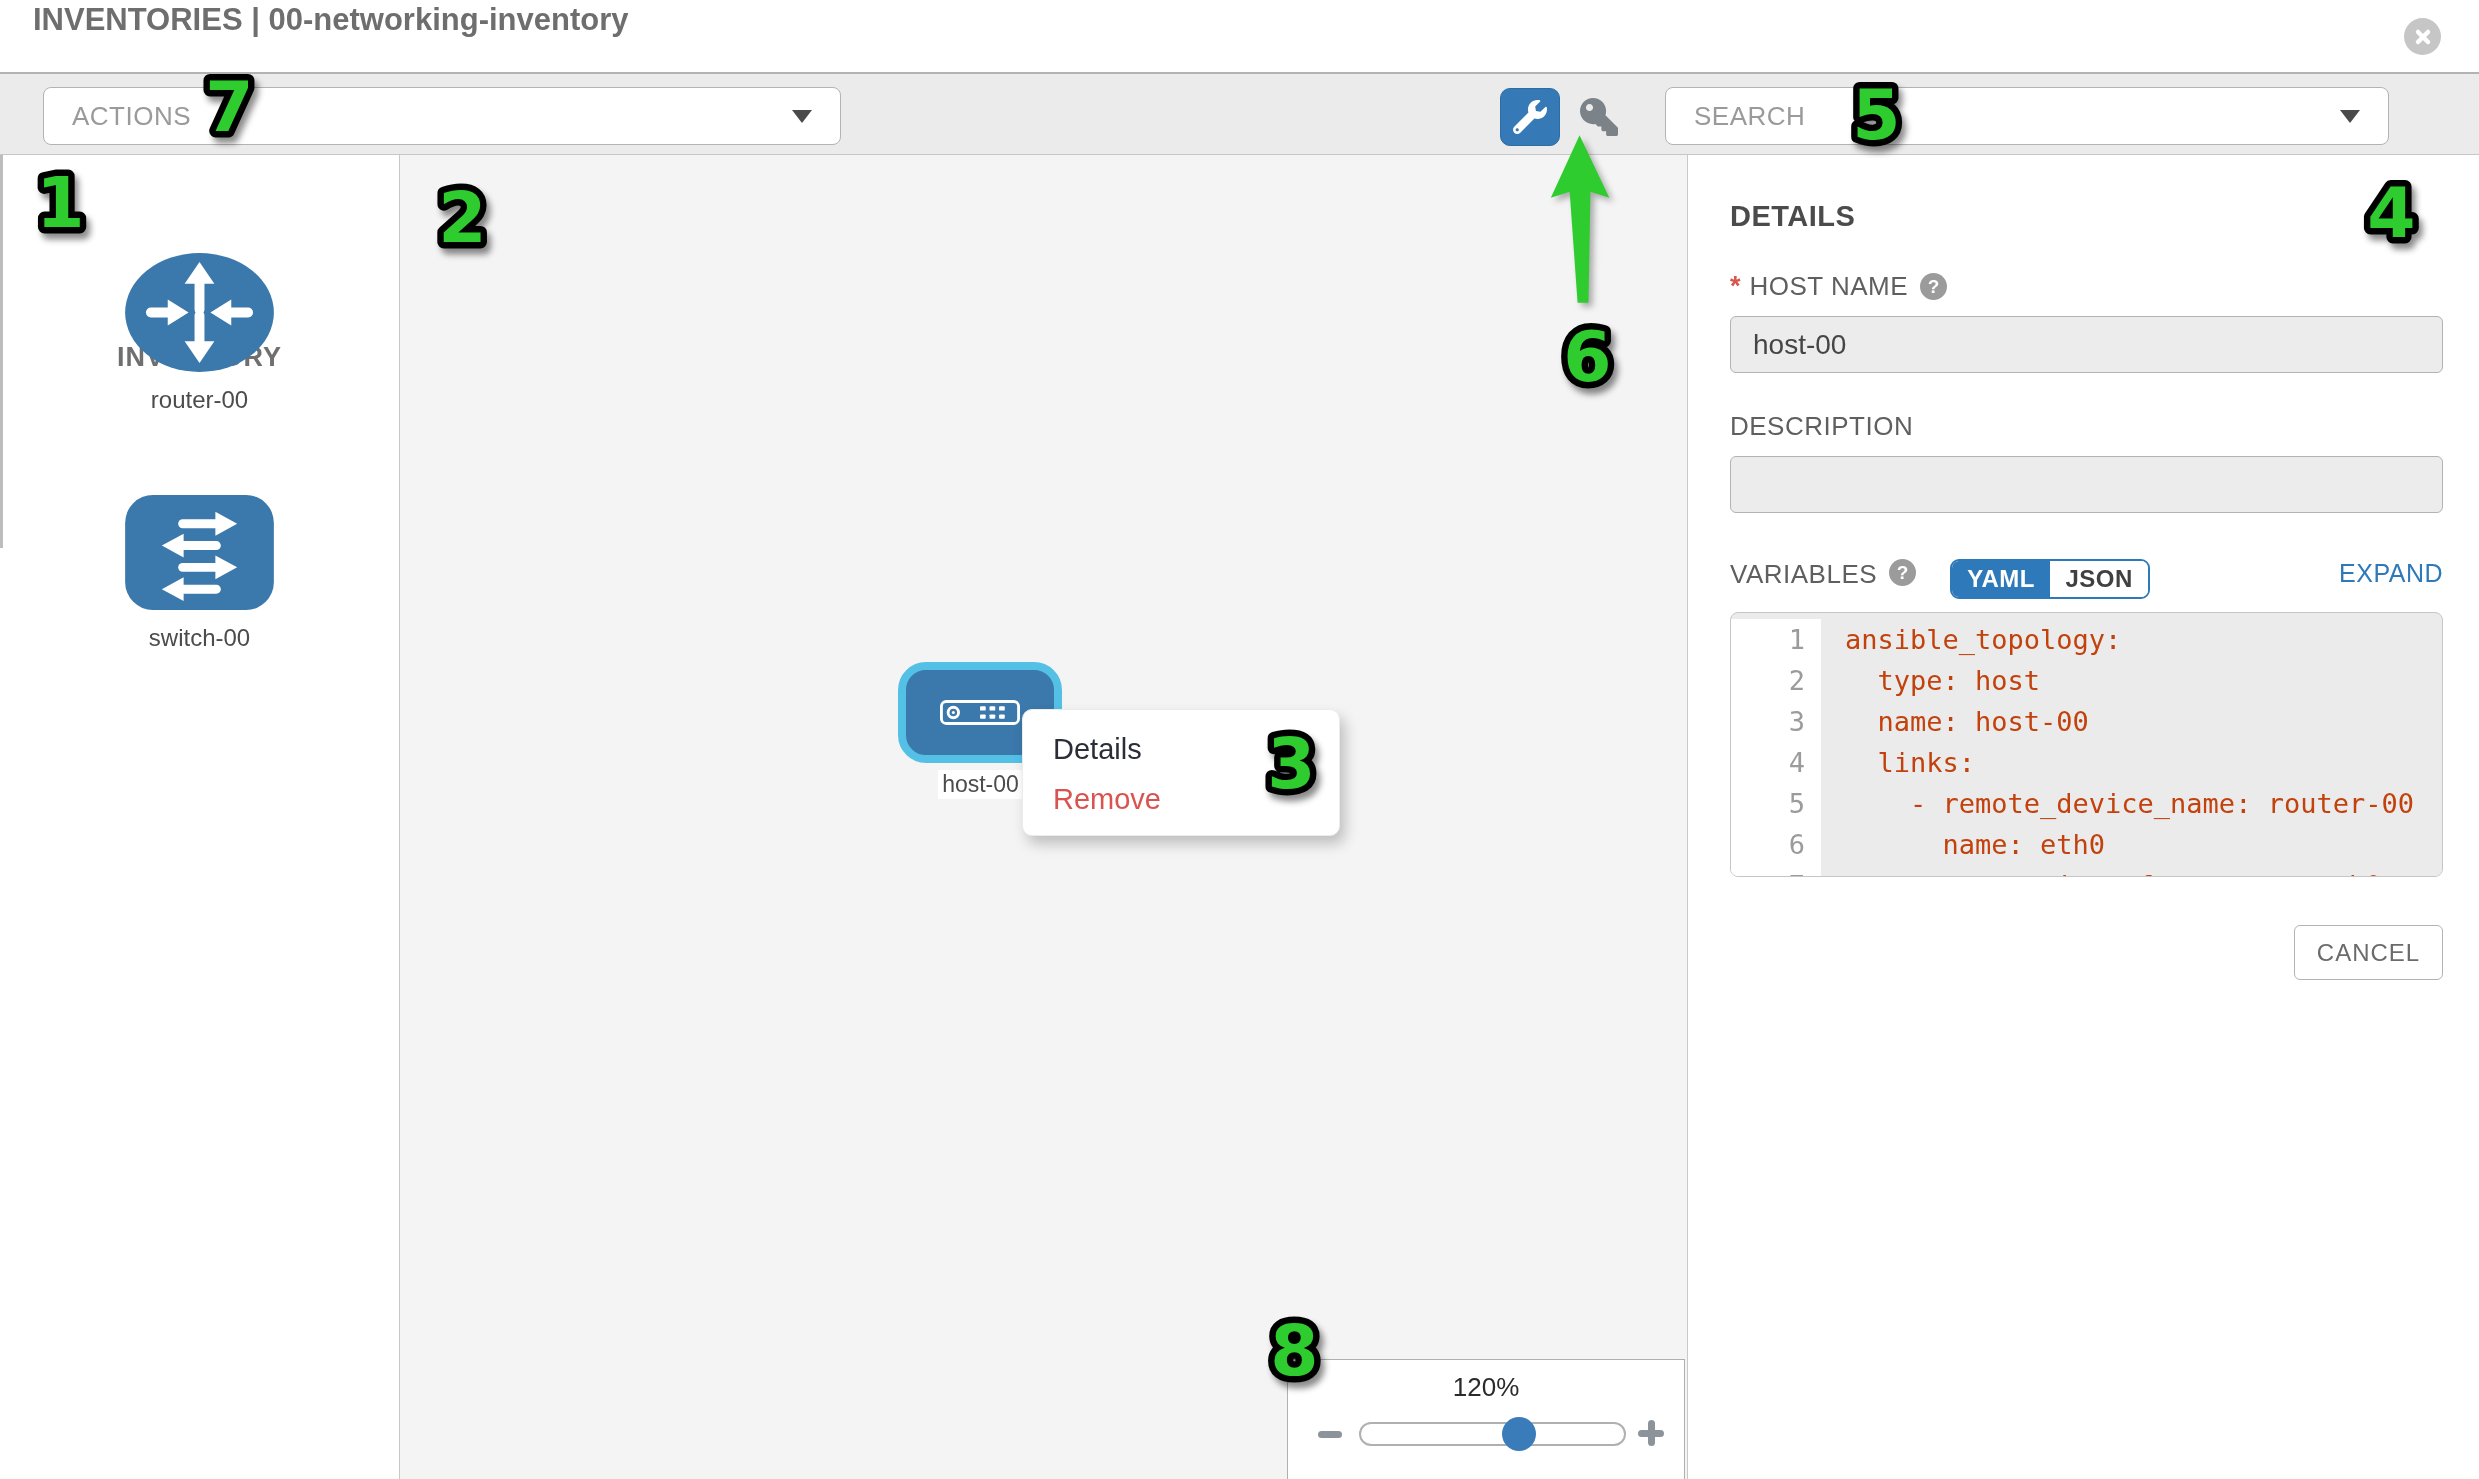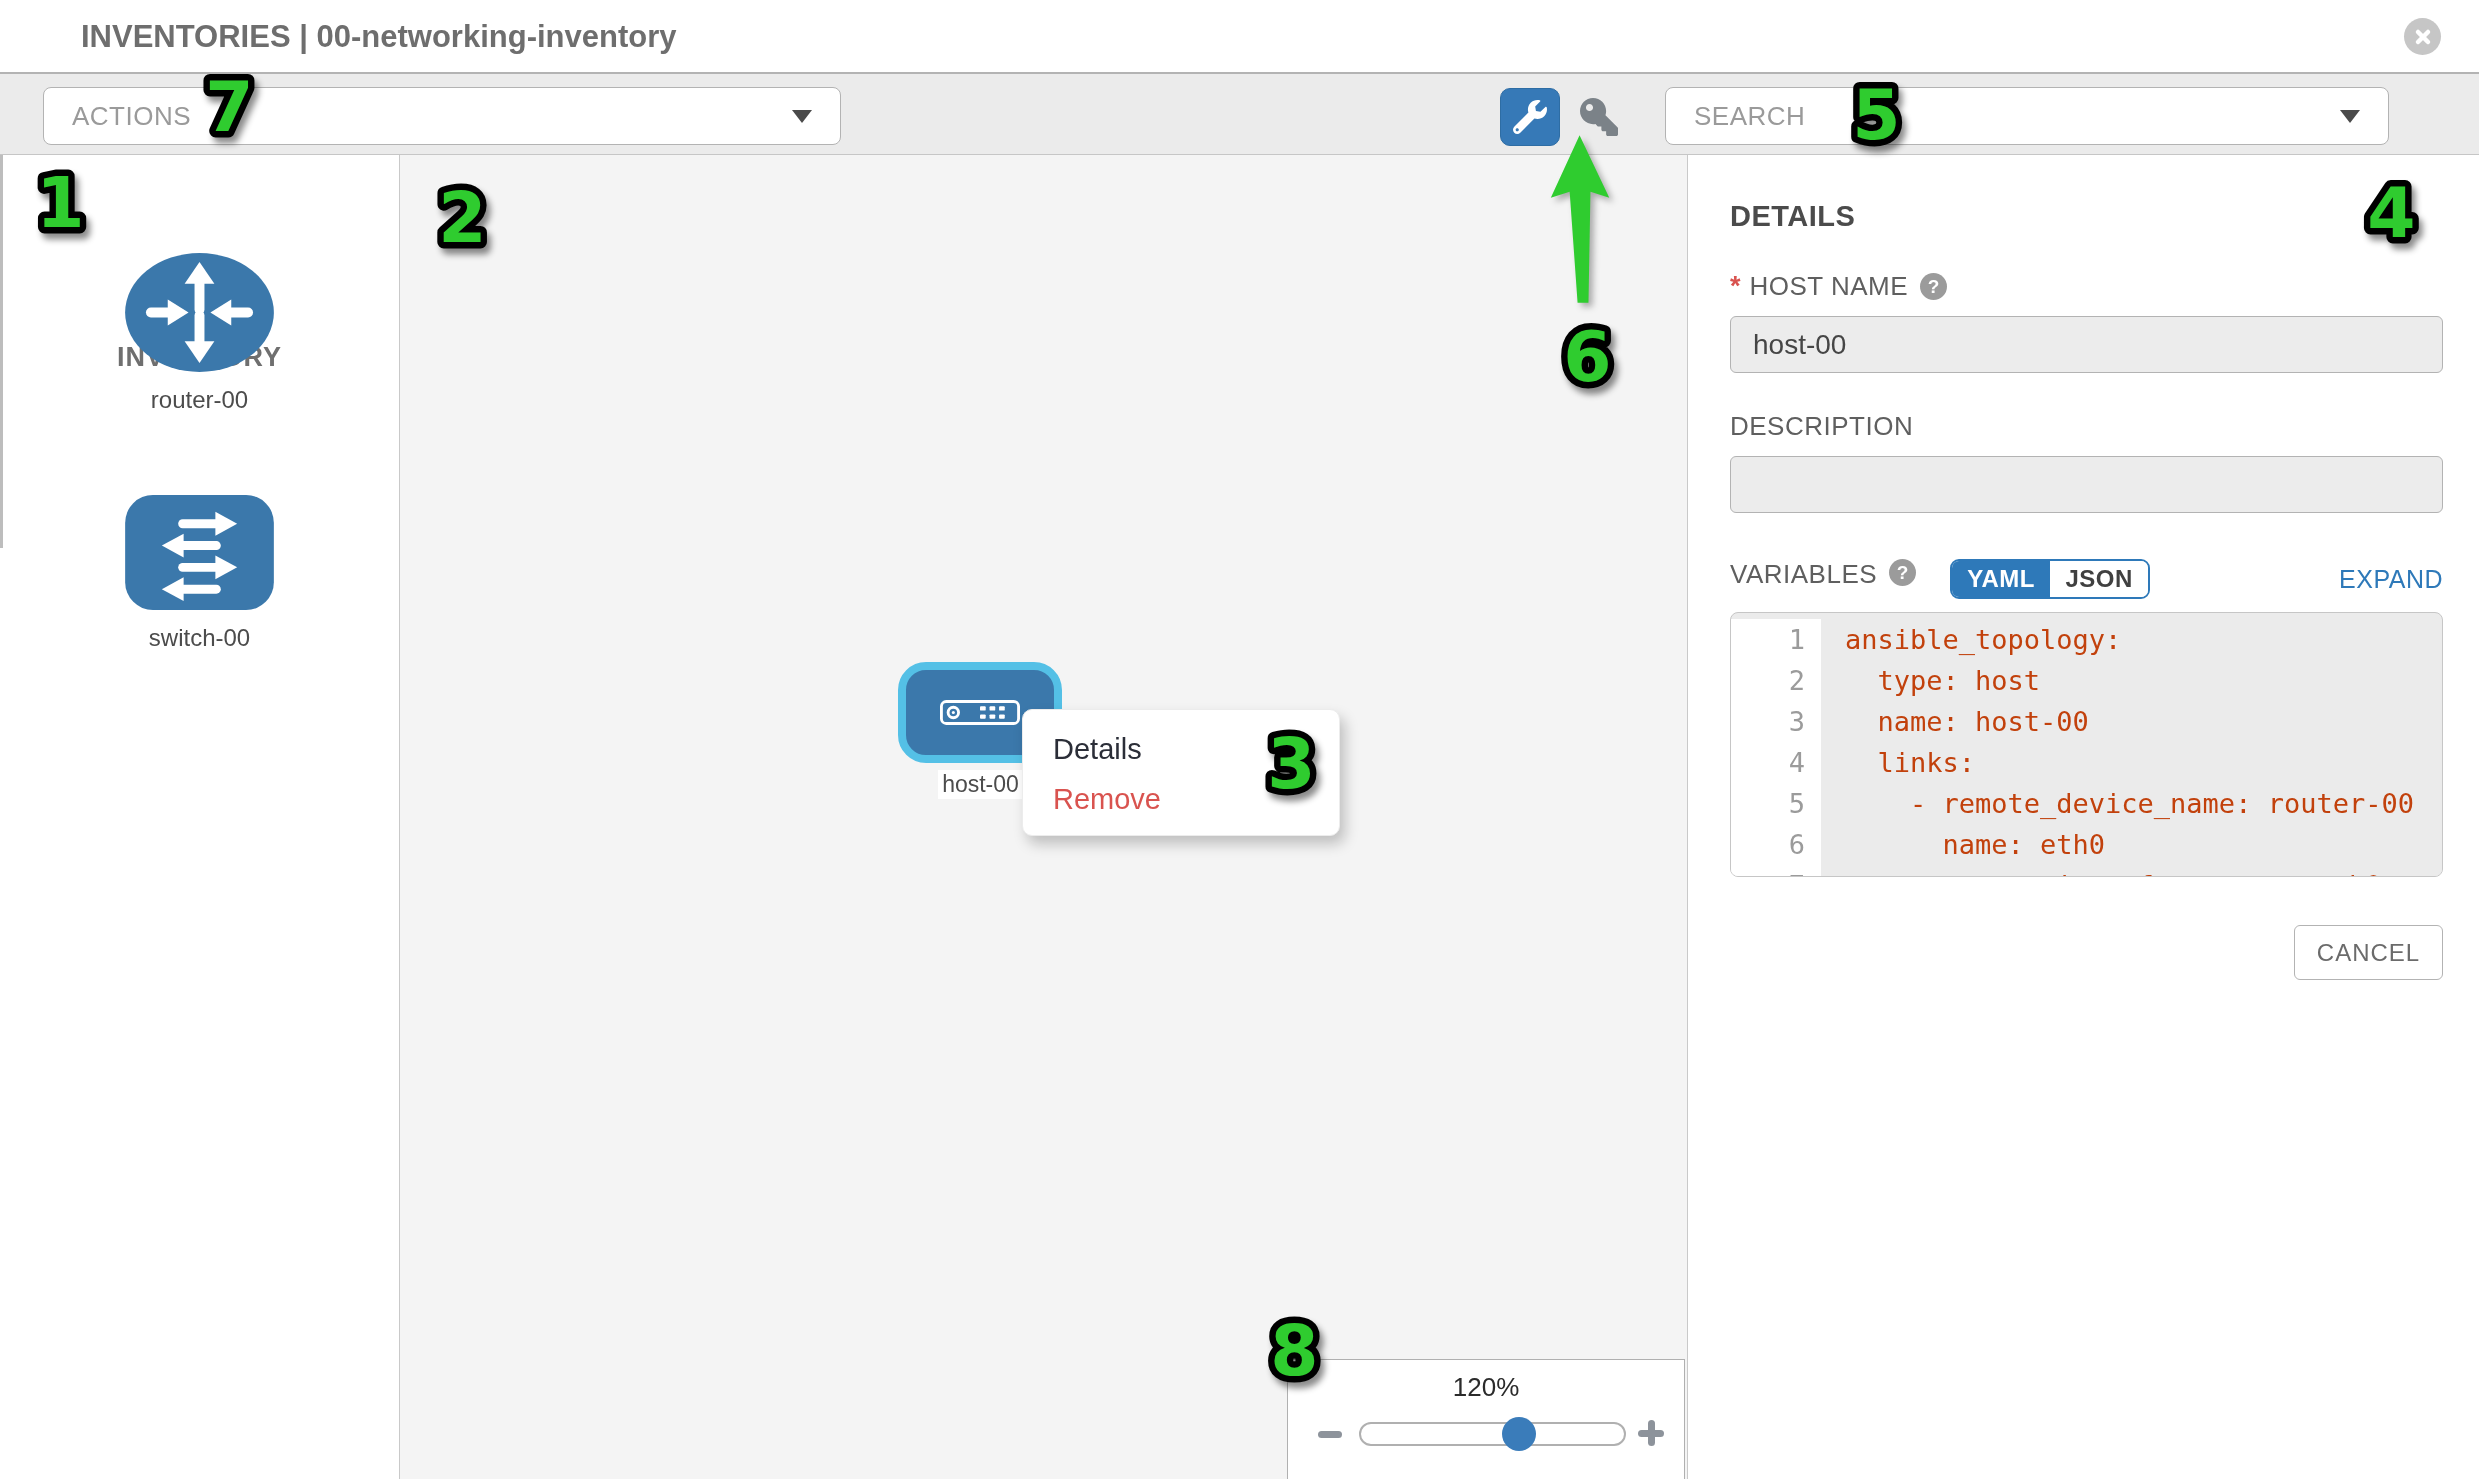--- a/index.html
+++ b/index.html
@@ -2,21 +2,21 @@
 <html><head>
 <meta charset="utf-8">
 <style>
   * { margin:0; padding:0; box-sizing:border-box; }
   html,body { width:2480px; height:1480px; overflow:hidden; background:#fff;
               font-family:"Liberation Sans", sans-serif; }
   .page { position:relative; width:2480px; height:1480px; background:#fff; }
 
   
   .header { position:relative; height:72px; background:#fff; }
-  .page-title { position:absolute; left:33px; top:19px; font-size:31px; font-weight:bold; color:#6e6e6e;margin-left:48px; }
+  .page-title { position:absolute; left:33px; top:2px; font-size:31px; font-weight:bold; color:#6e6e6e; }
   .close-btn { position:absolute; left:2404px; top:18px; width:37px; height:37px; border-radius:50%;
                background:#c6c6c6; display:flex; align-items:center; justify-content:center; cursor:pointer; }
 
   
   .toolbar { position:relative; height:83px; background:#ebebeb;
              border-top:2px solid #b3b3b3; border-bottom:1px solid #c6c6c6; }
   .combo { position:absolute; top:13px; height:58px; background:#fff; border:1px solid #b3b3b3;
            border-radius:8px; display:flex; align-items:center; padding:0 28px; cursor:pointer;justify-content:center; }
   .combo .ph { font-size:26px; color:#9a9a9a; letter-spacing:0.5px; }
   .combo .caret { margin-left:auto; width:0; height:0; border-left:10px solid transparent;
@@ -88,21 +88,21 @@
                 border-radius:6px; font-size:28px; color:#454545; padding:0 22px;
                 font-family:"Liberation Sans", sans-serif; }
   .vars-row { display:flex; align-items:flex-start; margin-top:46px; height:40px; }
   .toggle-group { display:flex; margin-left:34px; border:2px solid #2e79b9; border-radius:9px;
                   overflow:hidden; height:40px; }
   .toggle-seg { display:flex; align-items:center; justify-content:center; width:98px; font-size:24px;
                 font-weight:bold; cursor:pointer; letter-spacing:0.5px; }
   .toggle-seg.active { background:#2e79b9; color:#fff; }
   .toggle-seg.inactive { background:#fff; color:#404040; }
   .expand-link { margin-left:auto; font-size:25px; color:#2e79b9; letter-spacing:0.5px;
-                 text-decoration:none; cursor:pointer;margin-top:6px; }
+                 text-decoration:none; cursor:pointer; }
   .editor { margin-top:13px; width:713px; height:265px; border:1px solid #c6c6c6; border-radius:8px;
             overflow:hidden; background:#ebebeb; }
   .code-rows { padding-top:6px; }
   .code-row { display:flex; height:41px; line-height:41px; background:#ebebeb;
               font-family:"DejaVu Sans Mono", monospace; font-size:27px; }
   .code-row .ln { width:90px; background:#fff; color:#9b9b9b; text-align:right; padding-right:16px;
                   flex-shrink:0; }
   .code-row .code { padding-left:24px; color:#c2410c; white-space:pre; }
   .cancel-row { display:flex; justify-content:flex-end; margin-top:48px; }
   .cancel-btn { width:149px; height:55px; background:#fff; border:1px solid #b3b3b3; border-radius:6px;

